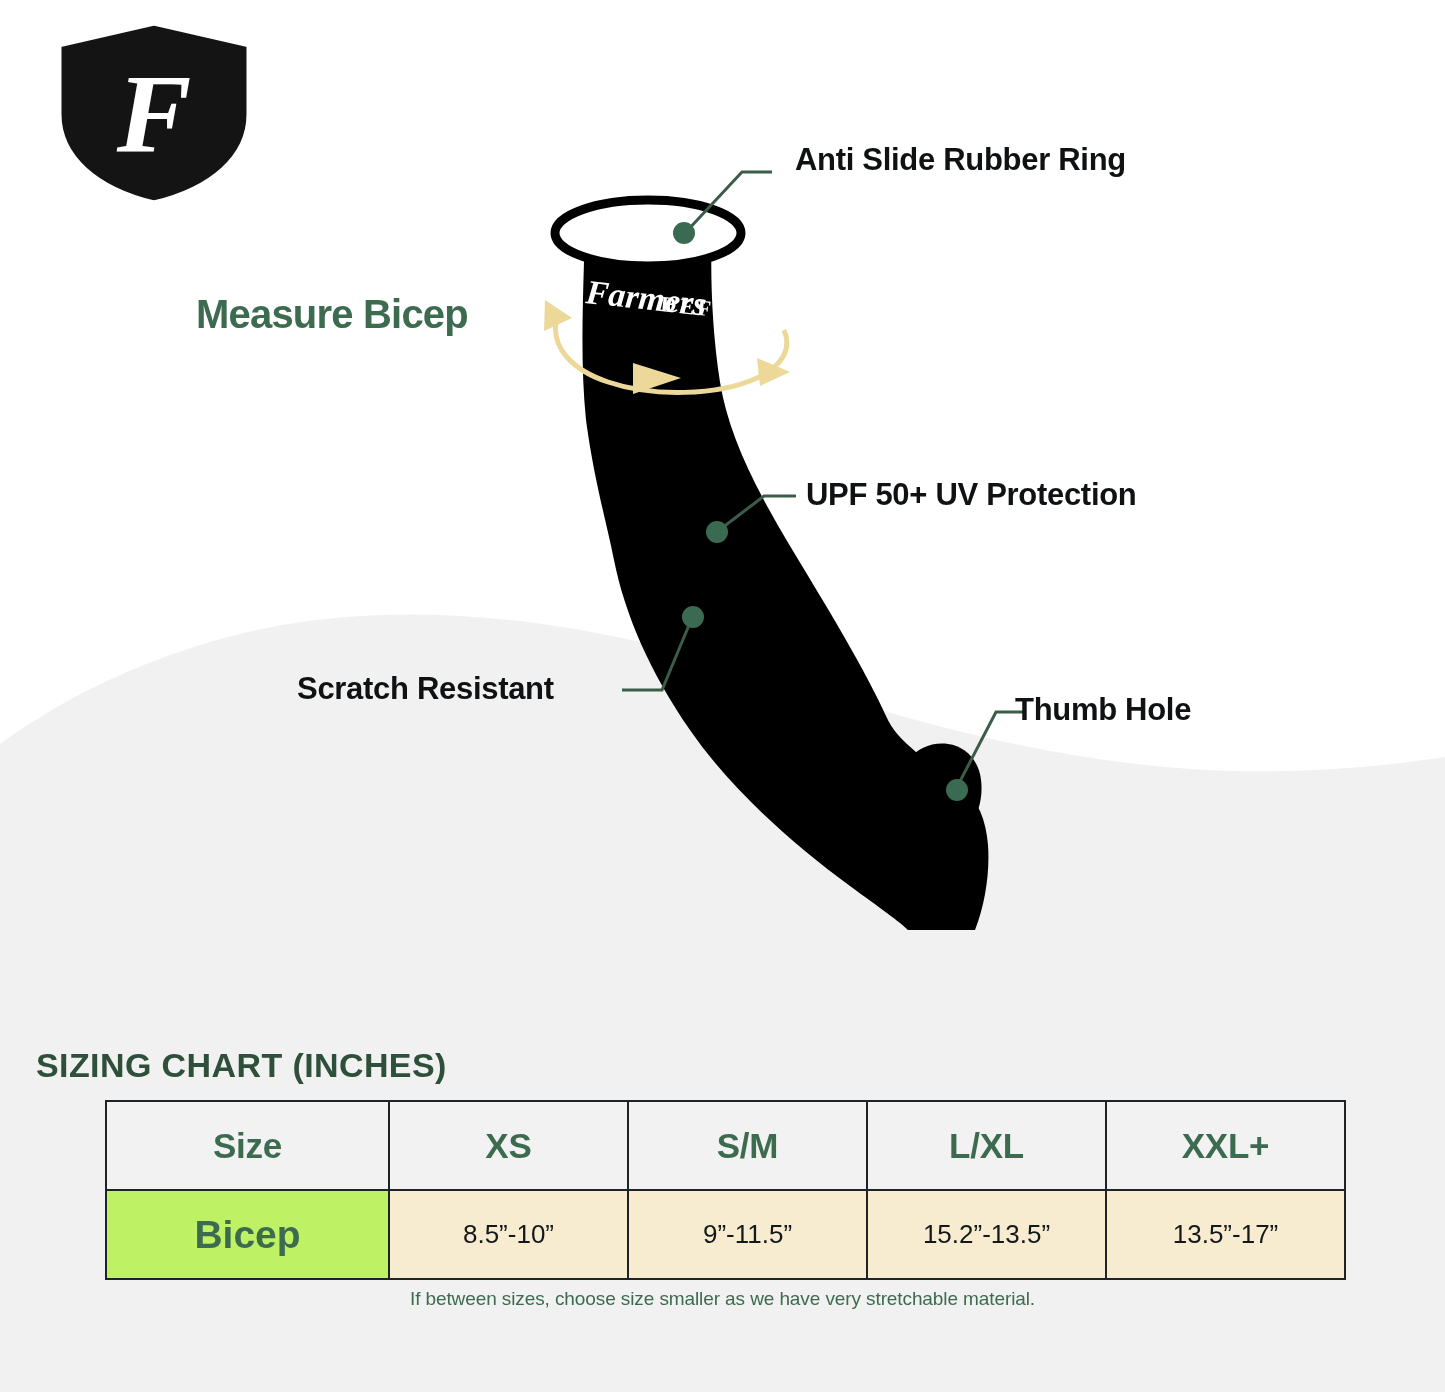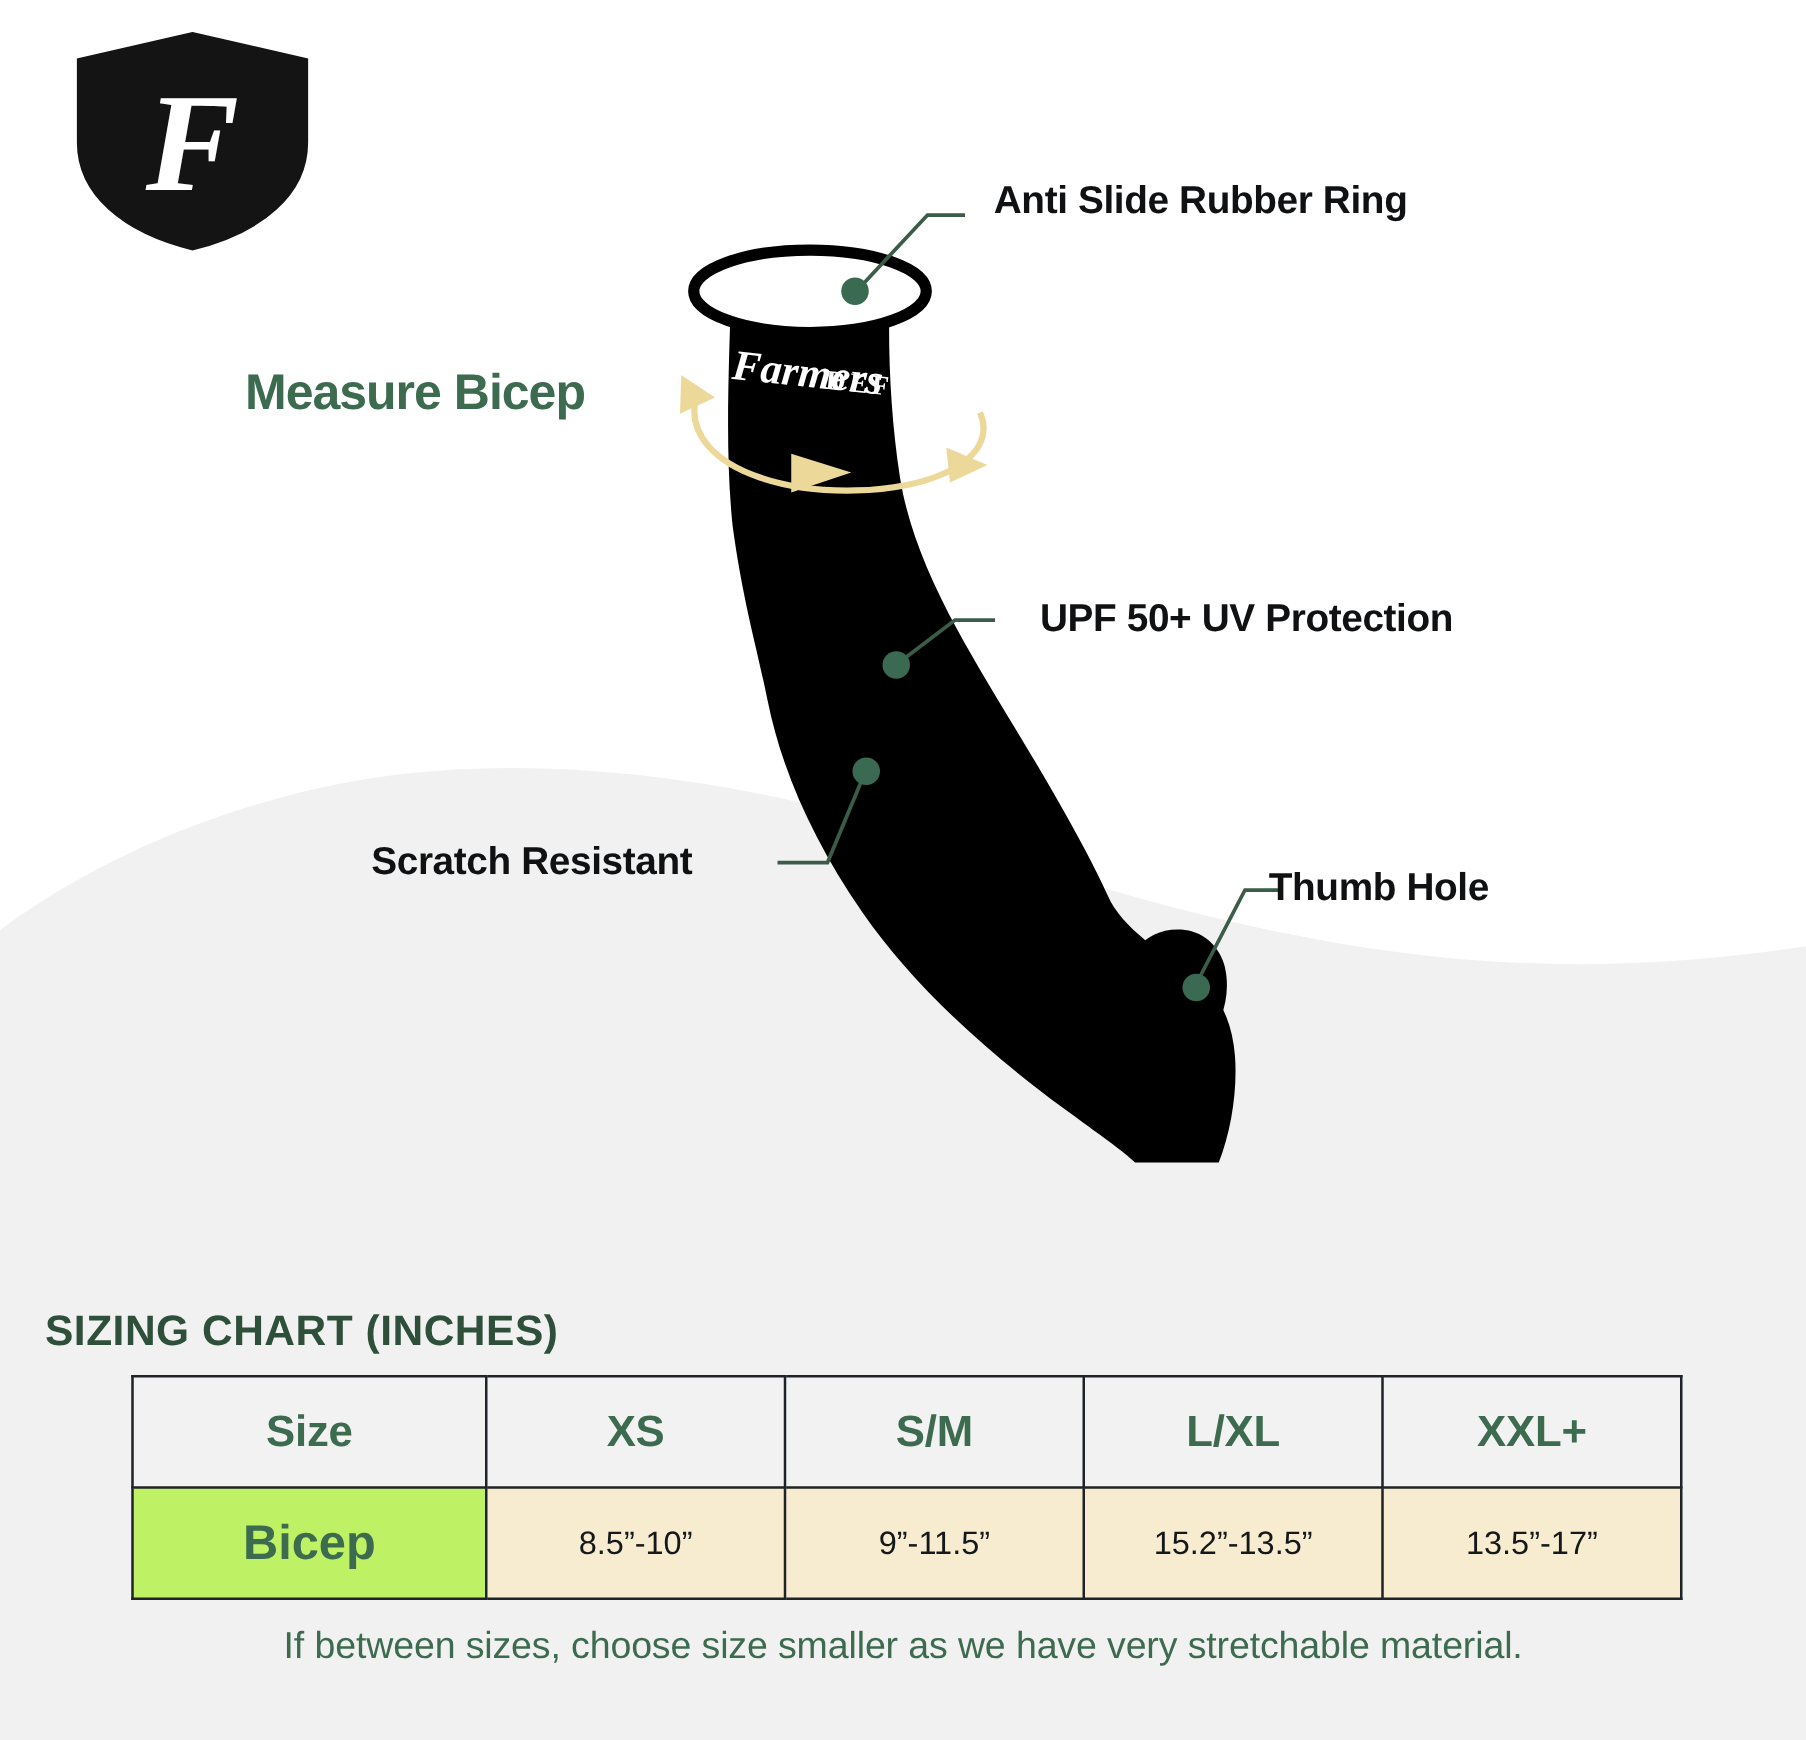--- a/index.html
+++ b/index.html
@@ -50,21 +50,21 @@
     font-size: 31px;
   }
   .callout-green {
     color: #3d6b4f;
     font-size: 40px;
     letter-spacing: -0.8px;
   }
 
   #label-anti-slide   { left: 782px;  top: 142px; margin-left: 13px; }
   #label-measure      { left: 196px;  top: 292px; }
-  #label-upf          { left: 832px;  top: 477px; }
+  #label-upf          { left: 806px;  top: 477px; }
   #label-scratch      { left: 297px;  top: 671px; }
   #label-thumb        { left: 1015px; top: 692px; }
 
   
   #sizing-title {
     position: absolute;
     left: 0; top: 1046px;
     width: 1445px;
     text-align: left;
     color: #2e4f3a;
@@ -111,24 +111,23 @@
     font-size: 26px;
     font-weight: normal;
   }
 
   #sizing-note {
     position: absolute;
     left: 0; top: 1288px;
     width: 1445px;
     text-align: center;
     color: #3d6b4f;
-    font-size: 30px;
+    font-size: 19px;
     font-weight: normal;
     letter-spacing: -0.1px;
-    margin-top: 12px;
   }
 </style>
 </head>
 <body>
 
 <div id="page">
 
   <svg id="bg-wave" viewBox="0 0 1445 1392" preserveAspectRatio="none">
     <path d="M0 1392 L1445 1392 L1445 757
              C1280 782 1150 772 1020 745

